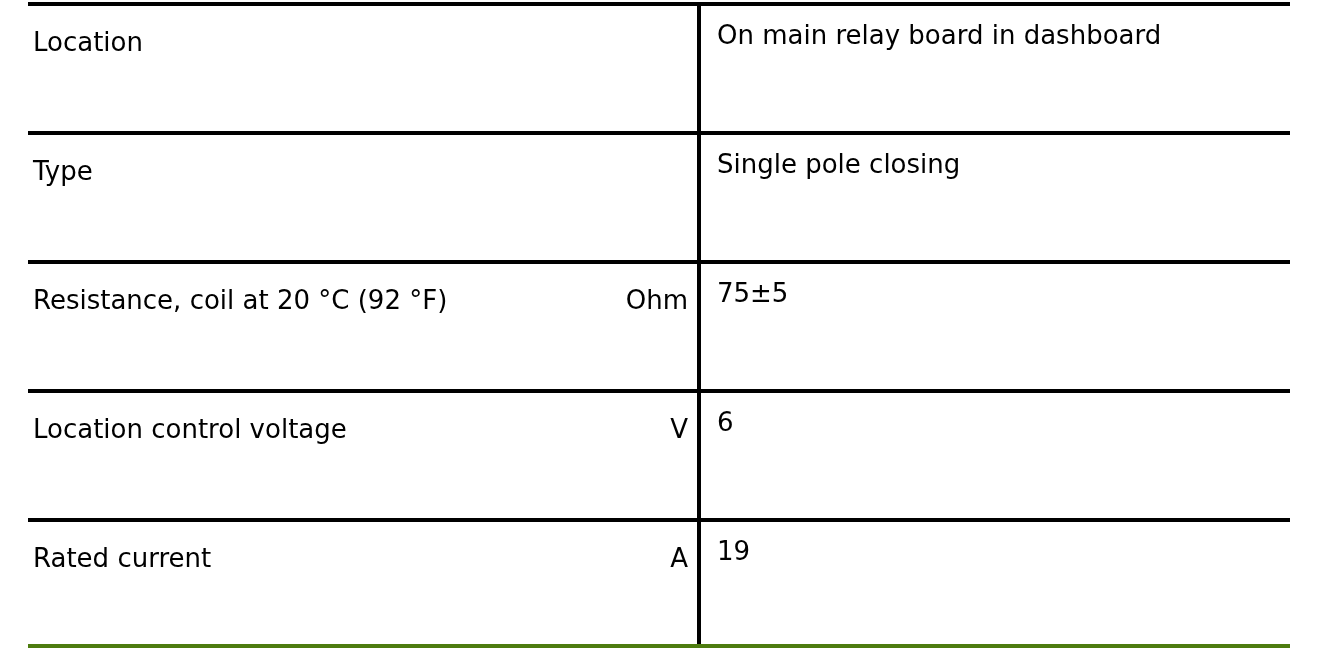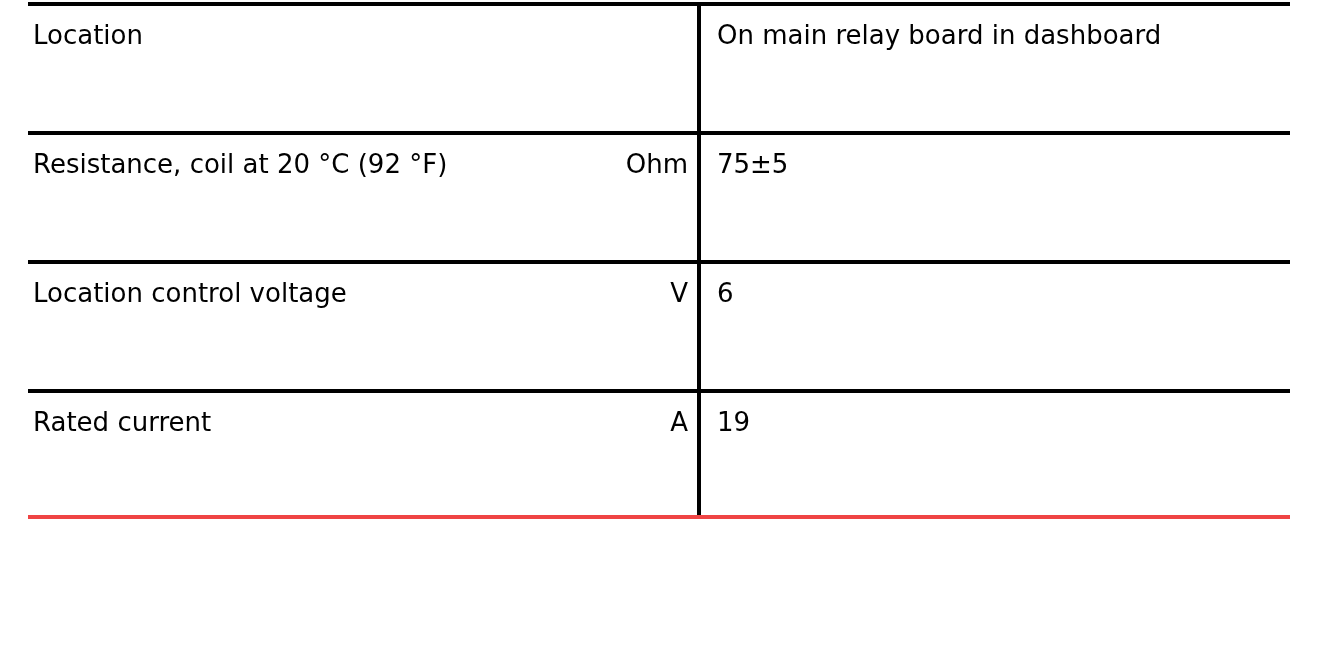--- a/index.html
+++ b/index.html
@@ -38,39 +38,40 @@
   }
 
   .spec-table td {
     border-top: 4px solid #000000;
     padding: 0;
     vertical-align: top;
     box-sizing: border-box;
   }
 
   .spec-table tr.last-row td {
-    border-bottom: 4px solid #ef4444;
+    border-bottom: 4px solid #4d7c0f;
   }
 
   td.param-cell {
     width: 671px;
     border-right: 4px solid #000000;
     position: relative;
   }
 
   td.value-cell {
     width: 591px;
     position: relative;
   }
 
   .param-inner {
     display: flex;
     align-items: baseline;
     justify-content: space-between;
     padding: 12px 9px 0 5px;
+    margin-top: 7px;
   }
 
   .param-label {
     font-size: 26px;
     line-height: 34px;
     white-space: nowrap;
   }
 
   .param-unit {
     font-size: 26px;
@@ -98,20 +99,31 @@
           <div class="param-inner">
             <span class="param-label">Location</span>
             <span class="param-unit"></span>
           </div>
         </td>
         <td class="value-cell">
           <div class="value-inner">On main relay board in dashboard</div>
         </td>
       </tr>
 
+      <tr>
+        <td class="param-cell">
+          <div class="param-inner">
+            <span class="param-label">Type</span>
+            <span class="param-unit"></span>
+          </div>
+        </td>
+        <td class="value-cell">
+          <div class="value-inner">Single pole closing</div>
+        </td>
+      </tr>
 
       <tr>
         <td class="param-cell">
           <div class="param-inner">
             <span class="param-label">Resistance, coil at 20 °C (92 °F)</span>
             <span class="param-unit">Ohm</span>
           </div>
         </td>
         <td class="value-cell">
           <div class="value-inner">75±5</div>

